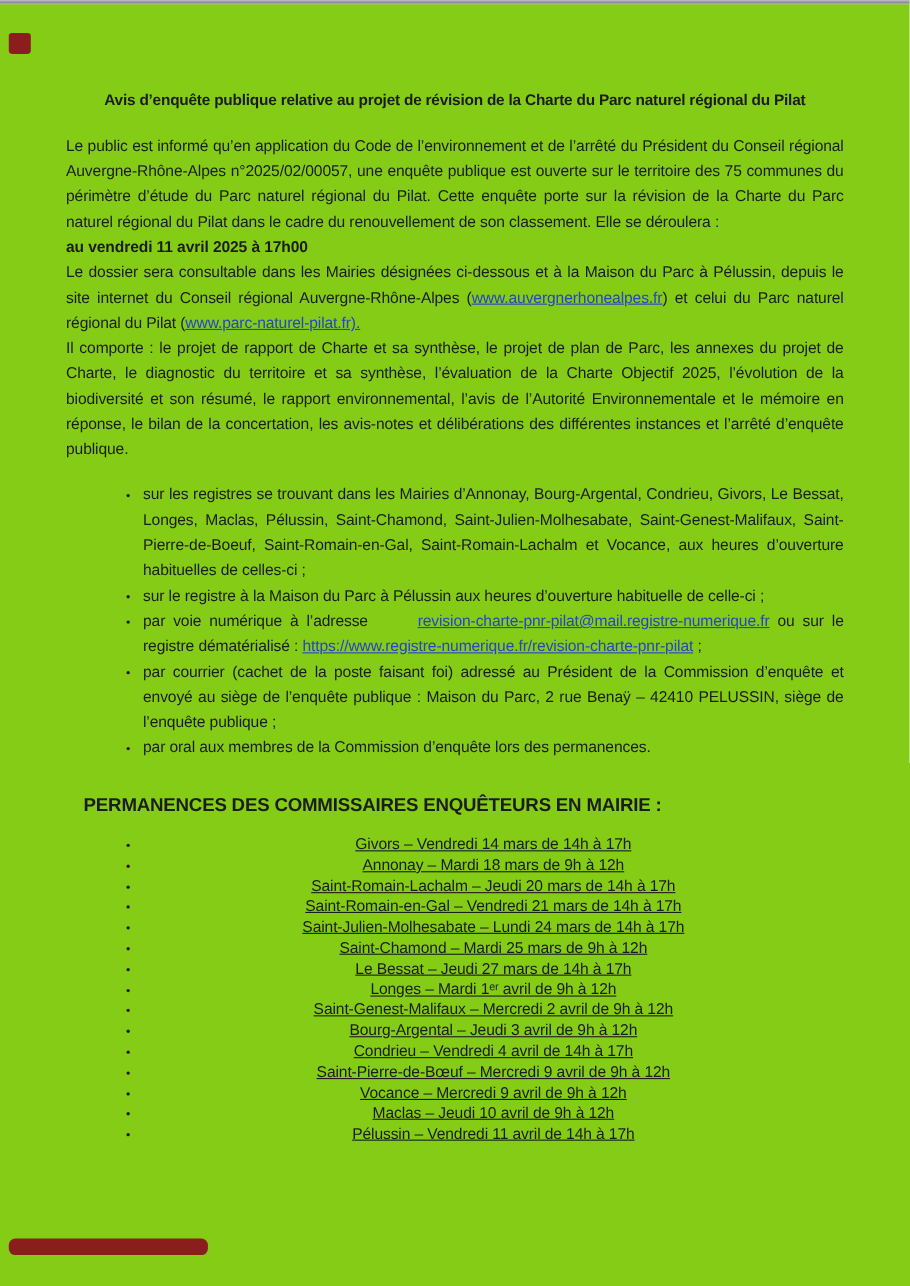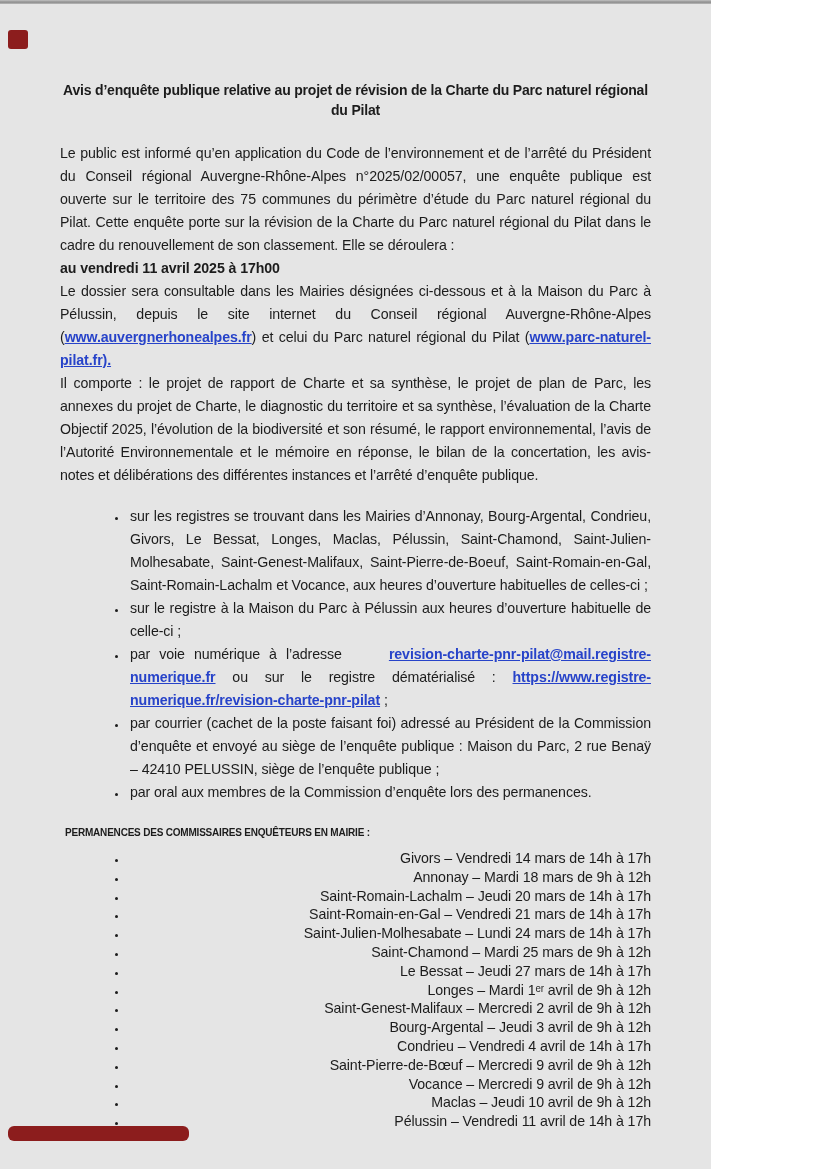--- a/index.html
+++ b/index.html
@@ -1,20 +1,20 @@
 <!DOCTYPE html>
 <html lang="fr"><head>
 <meta charset="utf-8">
 <style>
   html, body { margin: 0; padding: 0; background: #ffffff; }
   .page {
     position: relative;
-    width: 711px;
+    width: 827px;
     height: 1169px;
-    background: #e5e5e5;
+    background: #84cc16;
     font-family: "Liberation Sans", sans-serif;
     color: #1c1c1c;
     overflow: hidden;
     box-sizing: border-box;
     padding: 80px 60px 0 60px;
     letter-spacing: -0.1px;
   }
   .top-rule {
     position: absolute;
     top: 0; left: 0;
@@ -41,42 +41,42 @@
     letter-spacing: -0.2px;
   }
   p { margin: 0; font-size: 14.2px; line-height: 23px; }
   .justify { text-align: justify; }
   .bold-line { font-weight: bold; }
   .gap-lg { height: 18px; }
   .gap-sm { height: 12px; }
   a.doc-link {
     text-decoration: underline;
     cursor: pointer;
-    font-weight: bold;
   }
   ul.doc-list {
     margin: 0;
     padding: 0 0 0 68px;
     font-size: 14.2px;
   }
   ul.doc-list li {
     line-height: 23px;
     text-align: justify;
     padding-left: 2px;
   }
   ul.doc-list li::marker { font-size: 11px; }
   ul.perm-list li {
     line-height: 18.8px;
-    text-align: right;
+    text-align: center;
+    text-decoration: underline;
   }
   h2.section-heading {
-    font-size: 10px;
+    font-size: 17px;
     font-weight: bold;
     line-height: 23px;
-    margin: 5px;
+    margin: 16px;
     letter-spacing: -0.2px;
   }
 </style>
 </head>
 <body>
 
 <div class="page">
 
   <div class="top-rule"></div>
   <div class="mark mark-top accent-red" style="background: rgb(140, 29, 29);"></div>

